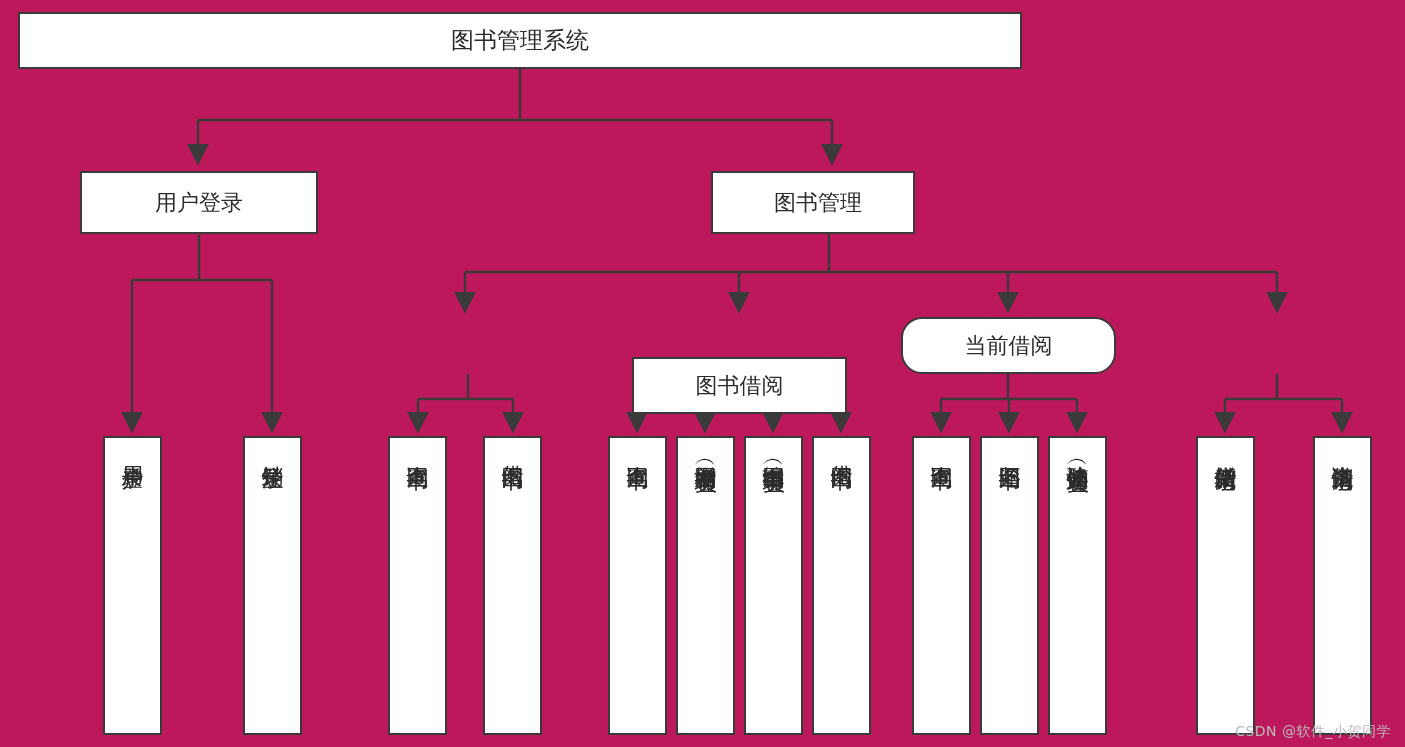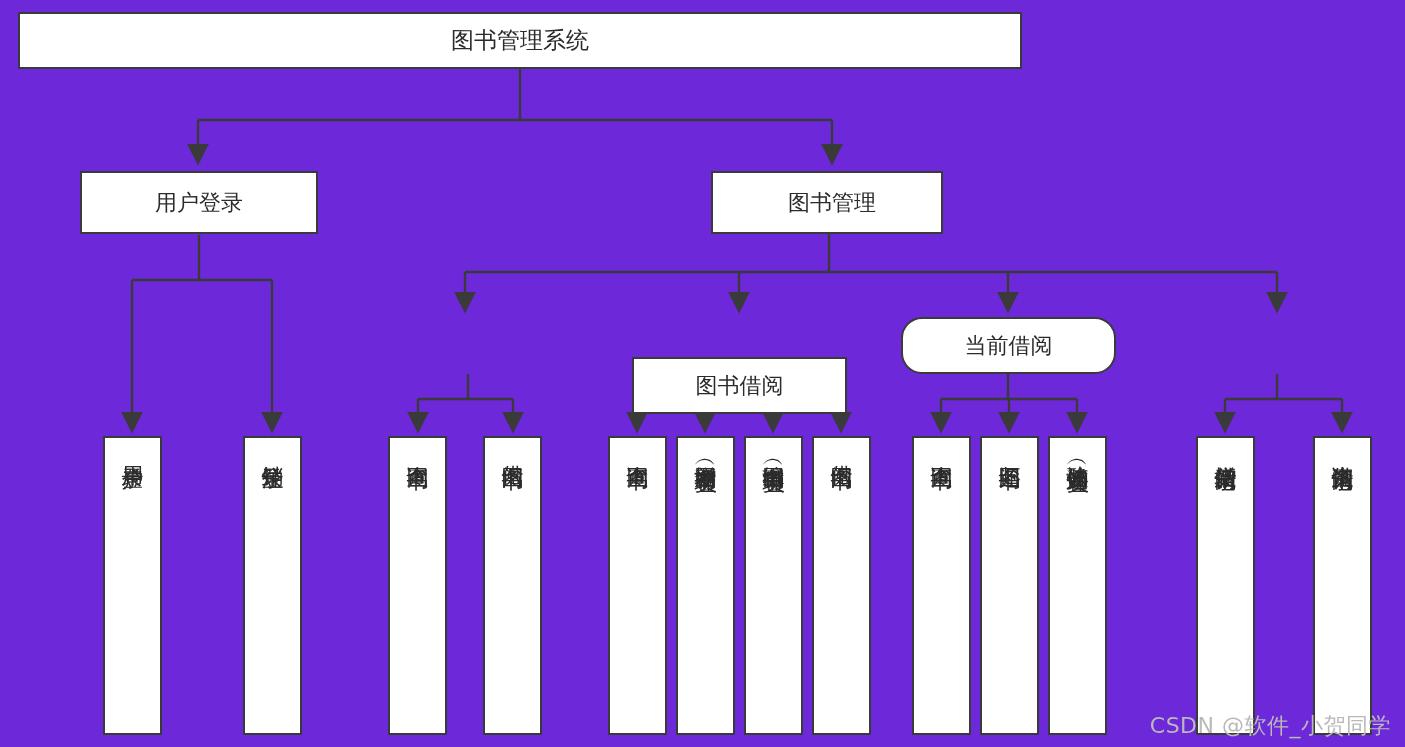--- a/index.html
+++ b/index.html
@@ -7,21 +7,21 @@
     padding: 0;
     background: #ffffff;
   }
   body {
     font-family: "DejaVu Sans", "Liberation Sans", sans-serif;
   }
   #stage {
     position: relative;
     width: 1405px;
     height: 747px;
-    background: #6d28d9;
+    background: #be185d;
     overflow: hidden;
   }
   #svg-layer {
     position: absolute;
     left: 0;
     top: 0;
     width: 1405px;
     height: 747px;
   }
   .node {
@@ -52,21 +52,21 @@
     writing-mode: vertical-rl;
     text-orientation: upright;
     letter-spacing: 1px;
     white-space: nowrap;
     line-height: 1;
   }
   #watermark {
     position: absolute;
     right: 14px;
     bottom: 6px;
-    font-size: 22px;
+    font-size: 14px;
     color: #b9b9b9;
     letter-spacing: 0.5px;
     white-space: nowrap;
     pointer-events: none;
   }
 </style>
 </head>
 <body>
 
 <div id="stage">
@@ -118,21 +118,21 @@
       <path d="M 1225 399 L 1342 399"></path>
       <path d="M 1225 399 L 1225 430" marker-end="url(#arrow)"></path>
       <path d="M 1342 399 L 1342 430" marker-end="url(#arrow)"></path>
     </g>
   </svg>
 
   <div class="node node-h node-title" style="left:18px; top:12px; width:1004px; height:57px;">图书管理系统</div>
 
   <div class="node node-h" style="left:80px; top:171px; width:238px; height:63px;">用户登录</div>
 
-  <div class="node node-h" style="left:711px; top:171px; width:232px; height:63px;padding-left:10px;">图书管理</div>
+  <div class="node node-h" style="left:711px; top:171px; width:204px; height:63px;padding-left:10px;">图书管理</div>
 
 
   <div class="node node-h" style="left:632px; top:317px; width:215px; height:57px;margin-top:40px;">图书借阅</div>
 
   <div class="node node-h" style="left:901px; top:317px; width:215px; height:57px;border-radius:21px;">当前借阅</div>
 
 
   <div class="node node-v" style="left:103px; top:436px; width:59px; height:299px;">
     <span class="vtext">用户登录</span>
   </div>

